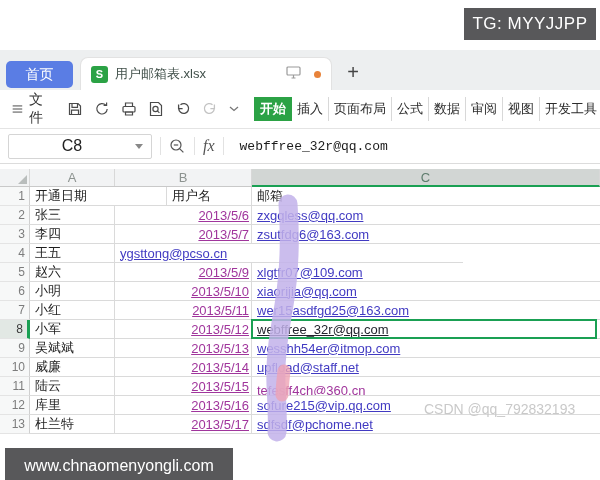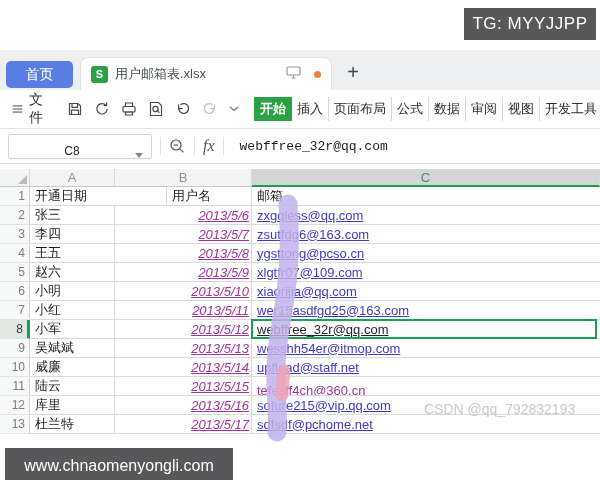--- a/index.html
+++ b/index.html
@@ -43,21 +43,21 @@
   .menu-tabs { display:flex; align-items:center; margin-left:14px; }
   .mi { font-size:13px; color:#2b2b2b; padding:3px 5px; position:relative; white-space:nowrap; }
   .mi + .mi { border-left:1px solid #d8d8d8; }
   .mi.active { background:#2ba245; color:#fff; border-left:none; font-weight:bold; padding:3px 6px; }
   .mi.active + .mi { border-left:none; }
 
   
   .fbar { left:0; top:79px; width:600px; height:35px; background:#fff;
     border-bottom:1px solid #dcdcdc; display:flex; align-items:center; }
   .name-box { margin-left:8px; width:144px; height:25px; border:1px solid #d5d5d5; border-radius:2px;
-    display:flex; align-items:flex-end; font-size:12px; color:#222; position:relative; }
+    display:flex; align-items:center; font-size:16px; color:#222; position:relative; }
   .name-box span.ref { flex:1; text-align:center; }
   .nb-caret { width:0; height:0; border-left:4px solid transparent; border-right:4px solid transparent;
     border-top:5px solid #888; margin-right:8px; }
   .vsep { width:1px; height:18px; background:#e2e2e2; margin:0 8px; }
   .fx { font-family:"Liberation Serif", serif; font-style:italic; font-size:16px; color:#555; }
   .formula-text { font-family:"Liberation Mono", monospace; font-size:13px; color:#1c1c1c; margin-left:8px; white-space:nowrap; }
 
   
   #sheet { left:0; top:114px; width:600px; height:281px; background:#fff; }
   .colhead { left:0; top:5px; height:18px; width:600px; display:flex; font-size:13px; color:#8d9390;
@@ -70,21 +70,21 @@
   .ch.cc { width:348px; background:#d2d6d4; color:#5e7c6d;
     border-bottom:2px solid #1aa053; height:18px; margin-bottom:-1px; }
   .rows { left:0; top:23px; width:600px; }
   .row { display:flex; height:19px; font-size:13px; }
   .rn { width:30px; background:#f7f8f8; border-right:1px solid #cfcfcf; border-bottom:1px solid #e4e4e4;
     color:#7c7c7c; font-size:12px; display:flex; align-items:center; justify-content:flex-end; padding-right:4px; }
   .rn.sel { background:#e2e8e4; border-right:3px solid #1aa053; color:#3c3c3c; }
   .cell { border-right:1px solid #dadada; border-bottom:1px solid #dadada;
     display:flex; align-items:center; padding:0 5px; white-space:nowrap; overflow:hidden; color:#1f1f1f; }
   .cA { width:85px; } .cB { width:137px; } .cC { width:348px; border-right:none; }
-  .cB.date { justify-content:flex-end; padding-right:2px;font-style:italic; }
+  .cB.date { justify-content:flex-end; padding-right:2px; }
   .date  { color:#a0359c; text-decoration:underline; }
   .email { color:#413ac2; text-decoration:underline; }
   .email-visited { color:#a0359c; text-decoration:underline;margin-top:8px; }
   .email-dark { color:#23252e; text-decoration:underline; }
 
   .sel-rect { left:251px; top:155px; width:346px; height:20px; border:2px solid #1aa053;
     pointer-events:none; z-index:3; }
 
   #stroke-layer { left:0; top:0; width:600px; height:480px; z-index:5; pointer-events:none; }
 </style>
@@ -208,21 +208,20 @@
       </div>
       <div class="row">
         <div class="rn">3</div>
         <div class="cell cA">李四</div>
         <div class="cell cB date">2013/5/7</div>
         <div class="cell cC email">zsutfdg6@163.com</div>
       </div>
       <div class="row">
         <div class="rn">4</div>
         <div class="cell cA">王五</div>
-        <div class="cell cB date">2013/5/8</div>
         <div class="cell cC email">ygsttong@pcso.cn</div>
       </div>
       <div class="row">
         <div class="rn">5</div>
         <div class="cell cA">赵六</div>
         <div class="cell cB date">2013/5/9</div>
         <div class="cell cC email">xlgtfr07@109.com</div>
       </div>
       <div class="row">
         <div class="rn">6</div>

